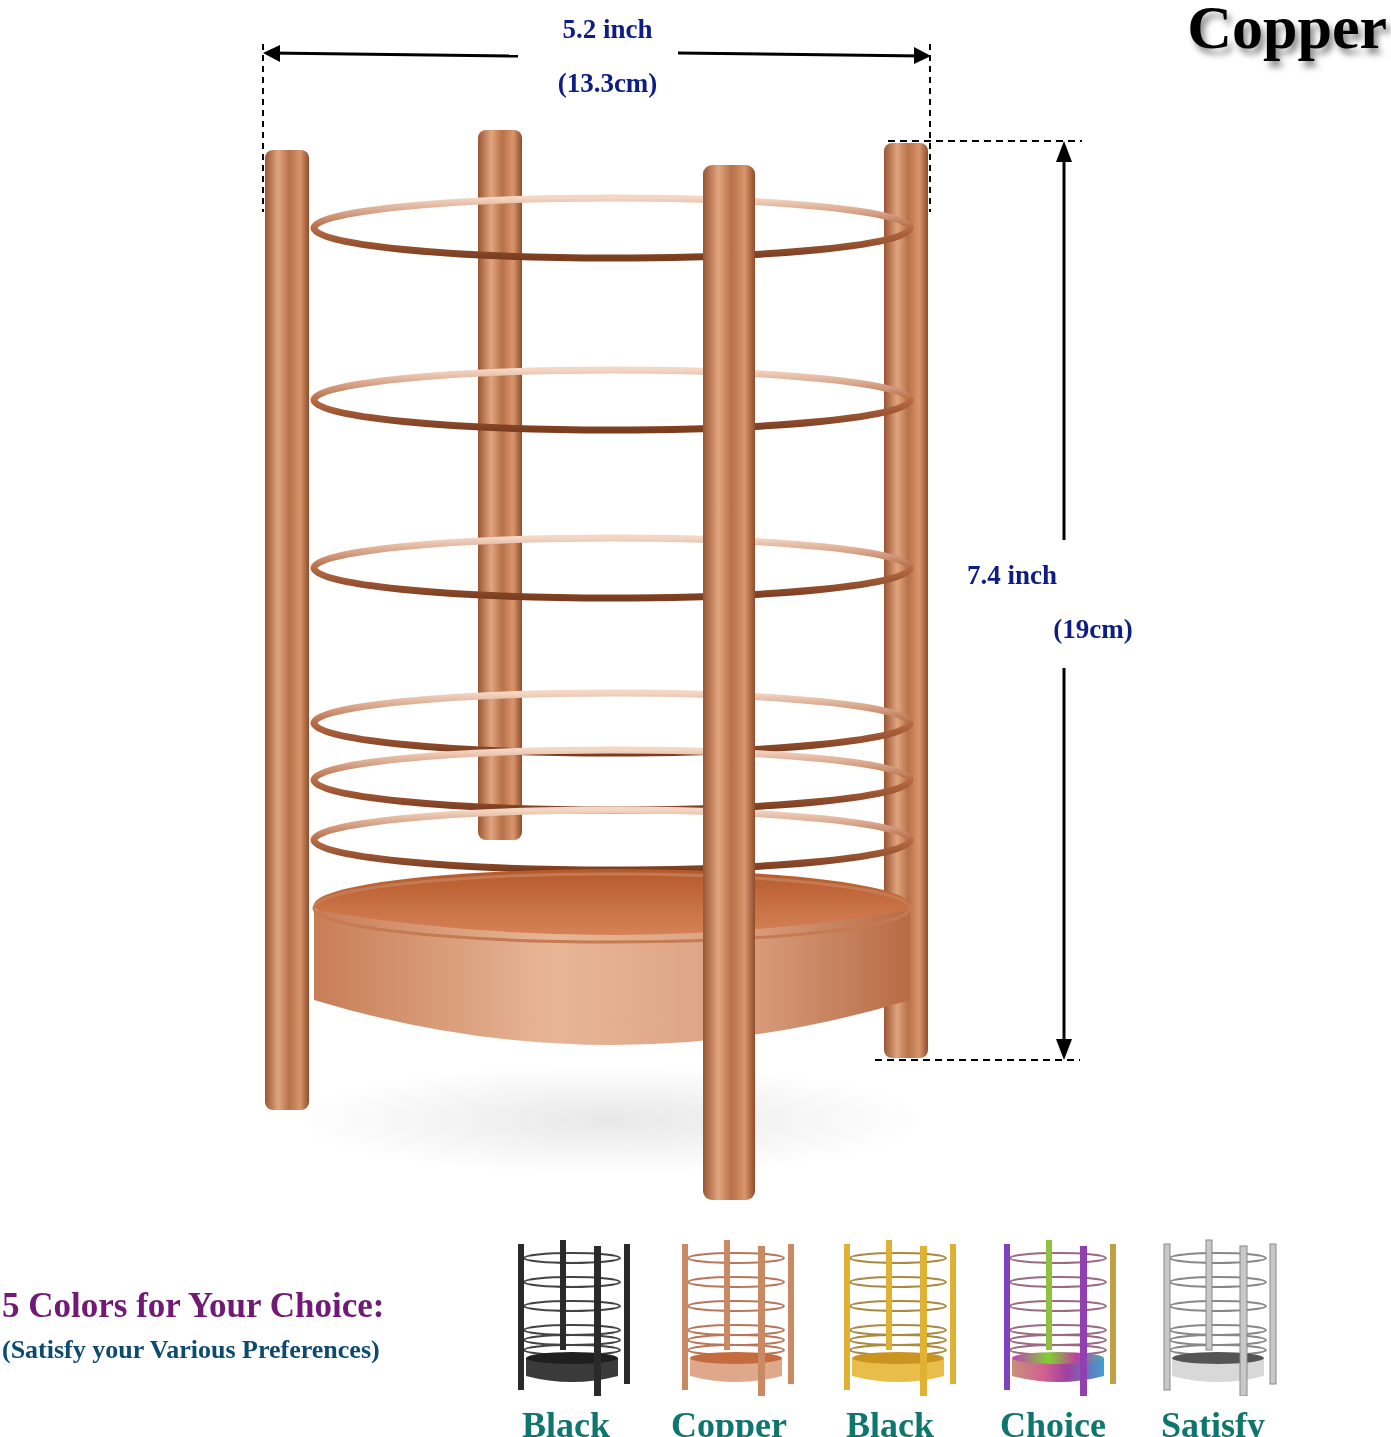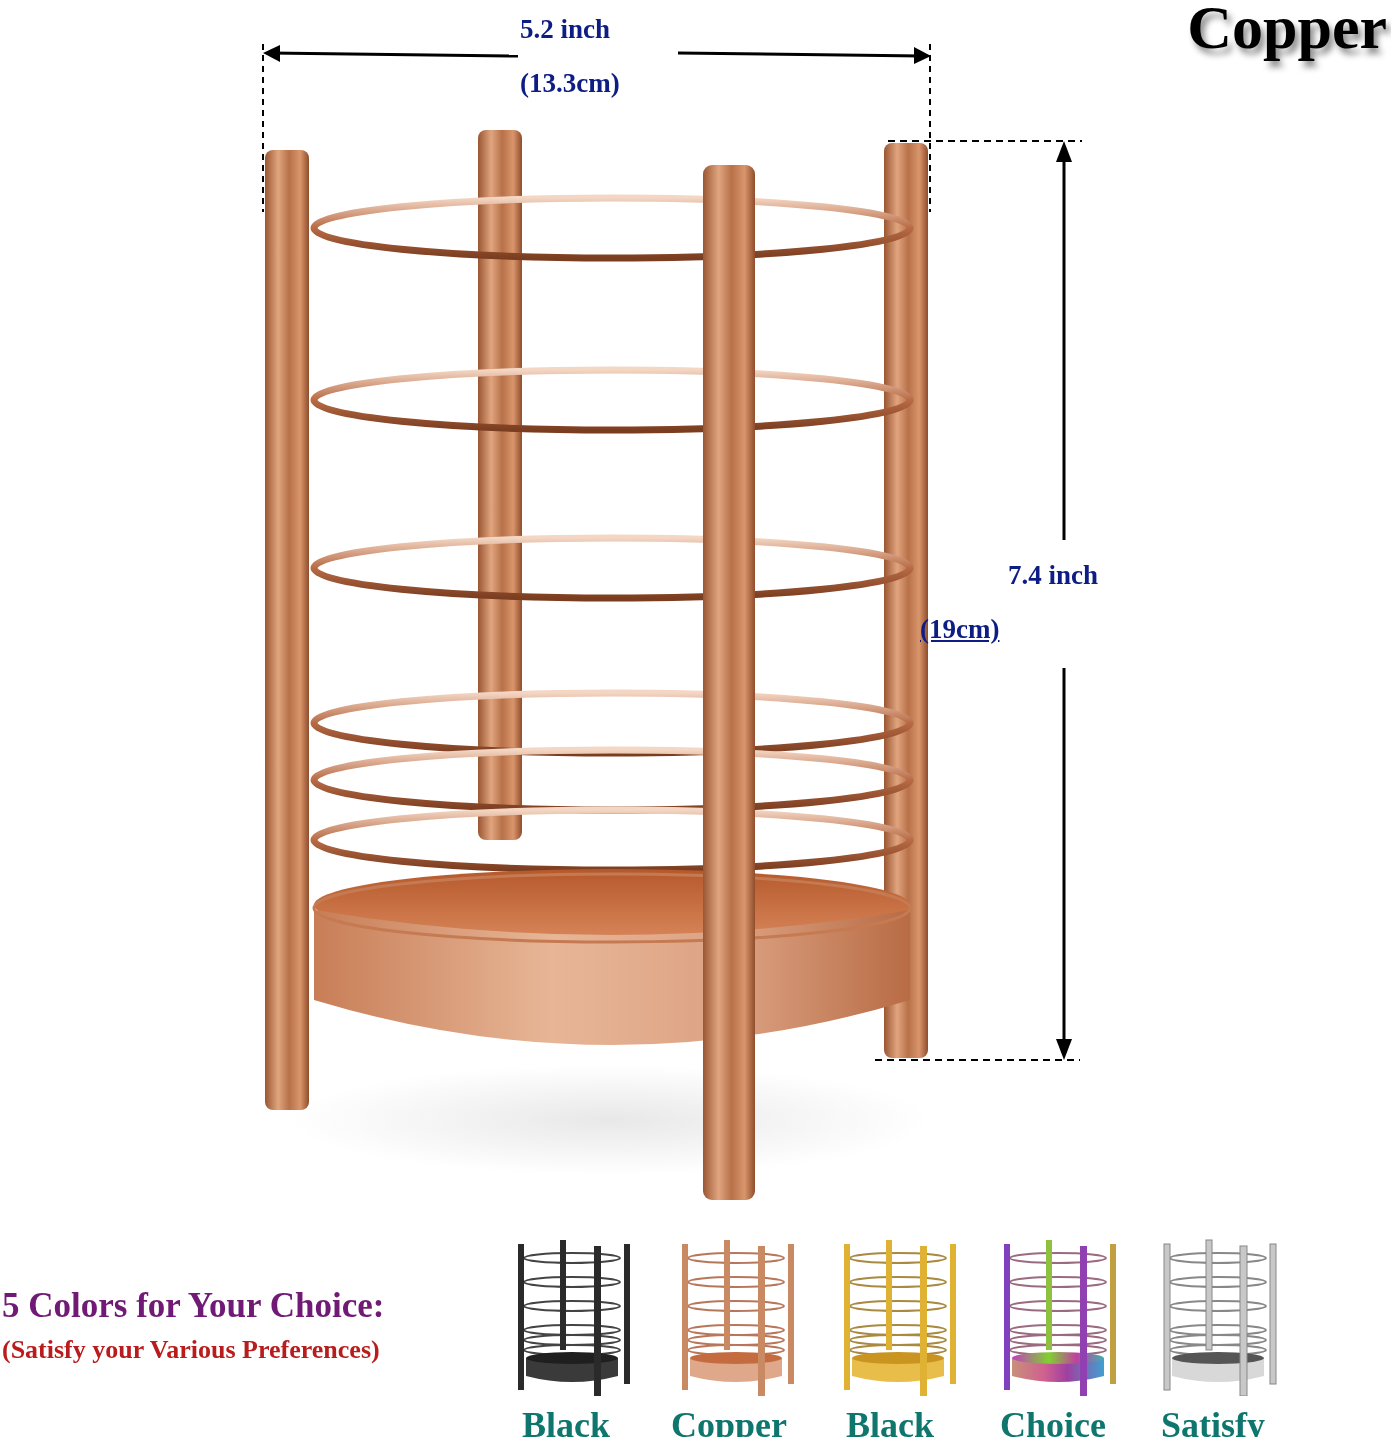--- a/index.html
+++ b/index.html
@@ -2,23 +2,23 @@
 <html><head>
 <meta charset="utf-8">
 <style>
   html, body { margin: 0; padding: 0; background: #ffffff; }
   body { width: 1391px; height: 1437px; position: relative; overflow: hidden; font-family: "Liberation Serif", "DejaVu Serif", serif; }
   .abs { position: absolute; }
   .title {
     right: 4px; top: -8px; font-size: 62px; font-weight: bold; color: #000;
     text-shadow: 4px 6px 6px rgba(0,0,0,0.45);
   }
-  .dim-label { color: #0d1d84; font-weight: bold; font-size: 27px; line-height: 1; }
+  .dim-label { color: #0d1d84; font-weight: bold; font-size: 27px; text-align: center; line-height: 1; }
   .promo-title { left: 2px; top: 1286px; color: #701a75; font-weight: bold; font-size: 35px; }
-  .promo-sub { left: 2px; top: 1335px; color: #b91c1c; font-weight: bold; font-size: 26px; }
+  .promo-sub { left: 2px; top: 1335px; color: #0c4a6e; font-weight: bold; font-size: 26px; }
   .swatch { position: absolute; top: 1236px; width: 120px; height: 200px; }
   .swatch-label { position: absolute; top: 1404px; width: 140px; text-align: center; font-weight: bold; font-size: 36px; color: #0f766e; }
   svg { display: block; }
 </style>
 </head>
 <body>
 
 <div class="abs title">Copper</div>
 
 <svg class="abs" style="left:0;top:0" width="1391" height="1200">
@@ -82,22 +82,22 @@
   <line x1="888" y1="141" x2="1082" y2="141" stroke="#000" stroke-width="2" stroke-dasharray="7,5"></line>
   <line x1="875" y1="1060" x2="1080" y2="1060" stroke="#000" stroke-width="2" stroke-dasharray="7,5"></line>
   <line x1="1064" y1="160" x2="1064" y2="540" stroke="#000" stroke-width="3"></line>
   <line x1="1064" y1="668" x2="1064" y2="1040" stroke="#000" stroke-width="3"></line>
   <polygon points="1064,141 1056,162 1072,162" fill="#000"></polygon>
   <polygon points="1064,1060 1056,1039 1072,1039" fill="#000"></polygon>
 </svg>
 
 <div class="abs dim-label" style="left:520px;top:16px;width:175px;">5.2 inch</div>
 <div class="abs dim-label" style="left:520px;top:70px;width:175px;">(13.3cm)</div>
-<div class="abs dim-label" style="left:1008px;top:562px;width:160px;">7.4 inch</div>
-<div class="abs dim-label" style="left:920px;top:616px;width:160px;text-decoration:underline;">(19cm)</div>
+<div class="abs dim-label" style="left:932px;top:562px;width:160px;">7.4 inch</div>
+<div class="abs dim-label" style="left:1013px;top:616px;width:160px;">(19cm)</div>
 
 <div class="abs promo-title">5 Colors for Your Choice:</div>
 <div class="abs promo-sub">(Satisfy your Various Preferences)</div>
 
 <div class="swatch" style="left:512px">
   <svg width="120" height="160" viewBox="0 0 120 160">
     <g fill="none" stroke="#444" stroke-width="2">
       <ellipse cx="60" cy="22" rx="48" ry="5"></ellipse>
         <ellipse cx="60" cy="46" rx="48" ry="5"></ellipse>
       <ellipse cx="60" cy="70" rx="48" ry="5"></ellipse>

